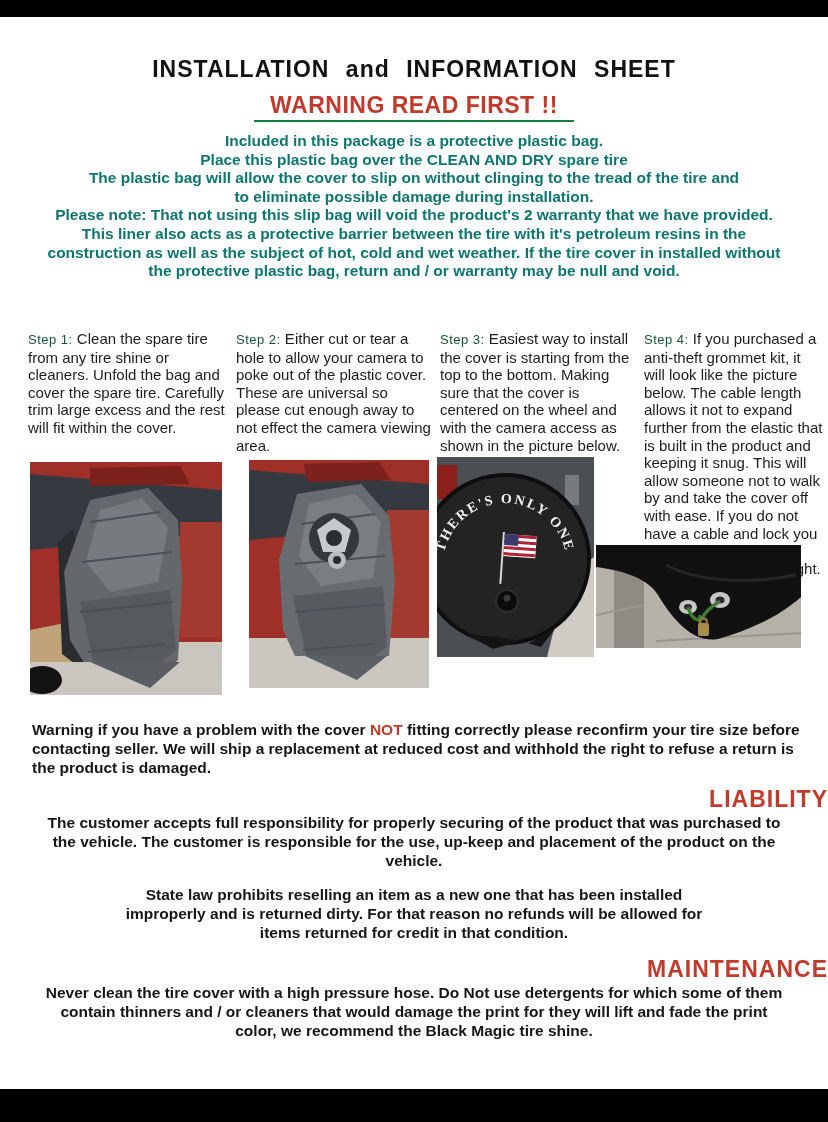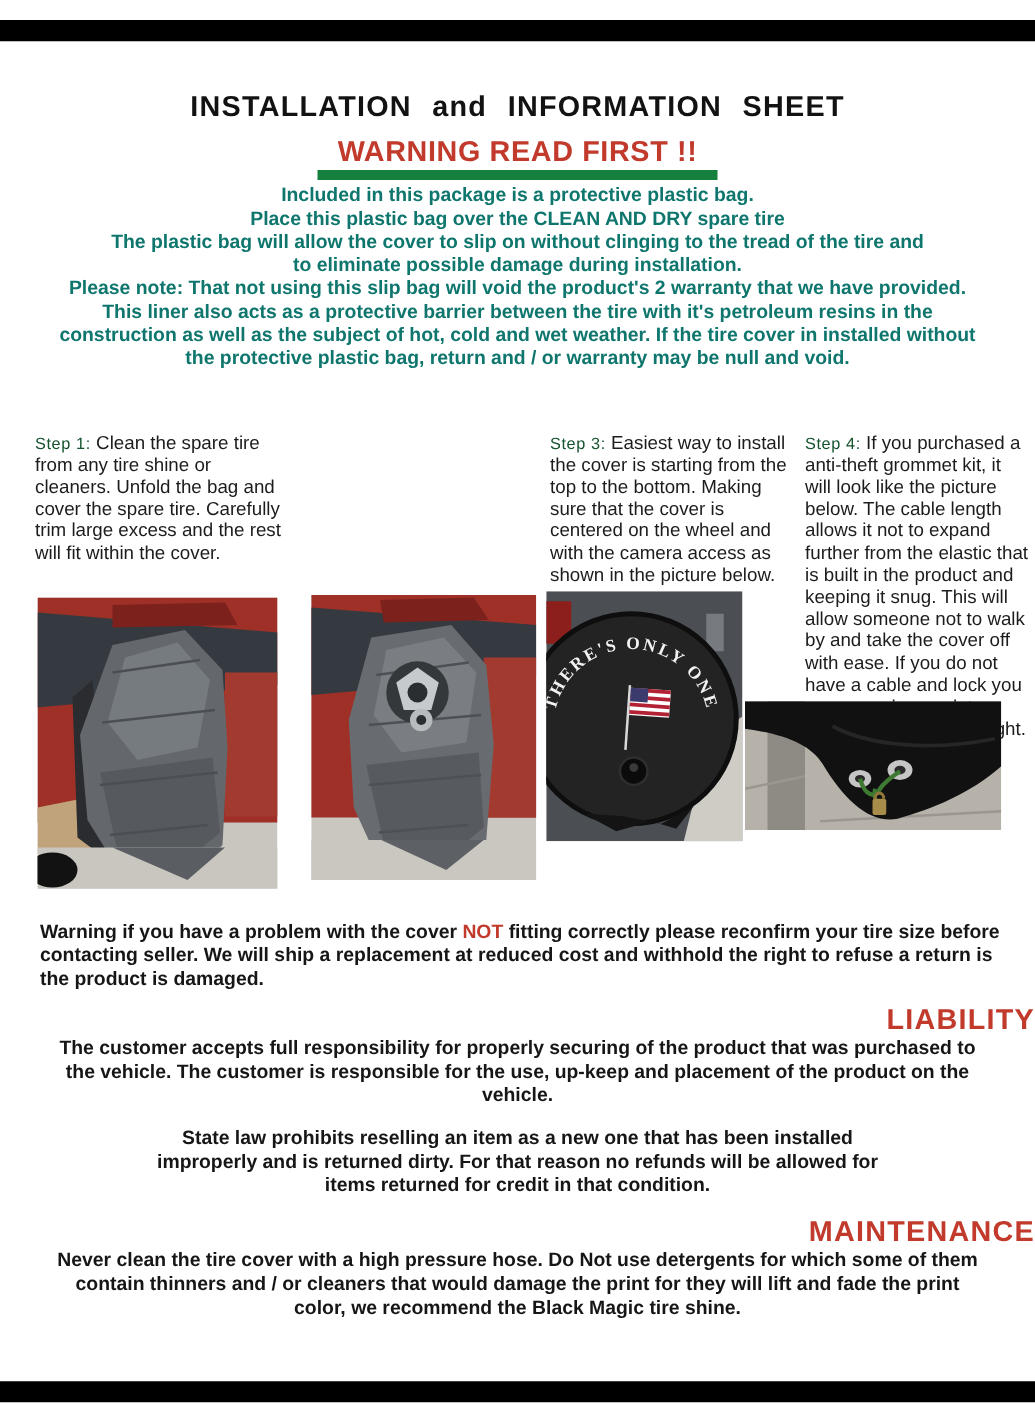--- a/index.html
+++ b/index.html
@@ -1,24 +1,24 @@
 <!DOCTYPE html>
 <html><head>
 <meta charset="utf-8">
 <style>
   html,body{margin:0;padding:0;background:#fff;}
   .page{position:relative;width:828px;height:1122px;background:#ffffff;overflow:hidden;
         font-family:"Liberation Sans",sans-serif;color:#161616;}
-  .abs{position:absolute;margin-top:16px;}
+  .abs{position:absolute;}
   .bar{left:0;width:828px;background:#000;}
   .title{top:56px;left:0;width:828px;text-align:center;font-size:23px;font-weight:bold;
          letter-spacing:1px;word-spacing:9px;color:#121212;}
   .warnhead{top:92px;left:0;width:828px;text-align:center;}
   .warnhead span{display:inline-block;font-size:23px;font-weight:bold;letter-spacing:.5px;
-         padding:0 16px 1px 16px;border-bottom:8px solid #15803d;}
+         padding:0 16px 1px 16px;border-bottom:2px solid #15803d;}
   .red{color:#c13a2b;}
   .intro{top:132px;left:10px;width:808px;text-align:center;font-weight:bold;
          font-size:15.5px;line-height:18.6px;color:#0f766e;}
   .stepcol{top:330px;font-size:15px;line-height:17.6px;color:#1c1c1c;}
   .steplabel{font-size:13px;color:#14532d;letter-spacing:.5px;}
   .fitwarn{top:720px;left:32px;width:772px;font-weight:bold;font-size:15.5px;
            line-height:19px;color:#161616;}
   .secthead{left:0;width:828px;text-align:right;font-size:23px;font-weight:bold;
             letter-spacing:1px;}
   .bodypar{font-weight:bold;font-size:15.5px;line-height:18.8px;text-align:center;color:#161616;}
@@ -43,20 +43,23 @@
     <div>The plastic bag will allow the cover to slip on without clinging to the tread of the tire and</div>
     <div>to eliminate possible damage during installation.</div>
     <div>Please note: That not using this slip bag will void the product's 2 warranty that we have provided.</div>
     <div>This liner also acts as a protective barrier between the tire with it's petroleum resins in the</div>
     <div>construction as well as the subject of hot, cold and wet weather.  If the tire cover in installed without</div>
     <div>the protective plastic bag, return and / or warranty may be null and void.</div>
   </div>
 
   <div class="abs stepcol" style="left:28px;width:200px;">
     <span class="steplabel">Step 1:</span><span> Clean the spare tire from any tire shine or cleaners.  Unfold the bag and cover the spare tire. Carefully trim large excess and the rest will fit within the cover.</span>
+  </div>
+  <div class="abs stepcol" style="left:236px;width:198px;">
+    <span class="steplabel">Step 2:</span><span> Either cut or tear a hole to allow your camera to poke out of the plastic cover. These are universal so please cut enough away to not effect the camera viewing area.</span>
   </div>
   <div class="abs stepcol" style="left:440px;width:196px;">
     <span class="steplabel">Step 3:</span><span> Easiest way to install the cover is starting from the top to the bottom. Making sure that the cover is centered on the wheel and with the camera access as shown in the picture below.</span>
   </div>
   <div class="abs stepcol" style="left:644px;width:180px;">
     <span class="steplabel">Step 4:</span><span> If you purchased a anti-theft grommet kit, it will look like the picture below. The cable length allows it not to expand further from the elastic that is built in the product and keeping it snug. This will allow someone not to walk by and take the cover off with ease. If you do not have a cable and lock you can use a heavy duty plastic tie and draw it tight.</span>
   </div>
 
   <div class="abs" style="left:30px;top:462px;">
     <svg class="photo" width="192" height="233" viewBox="0 0 192 233">

